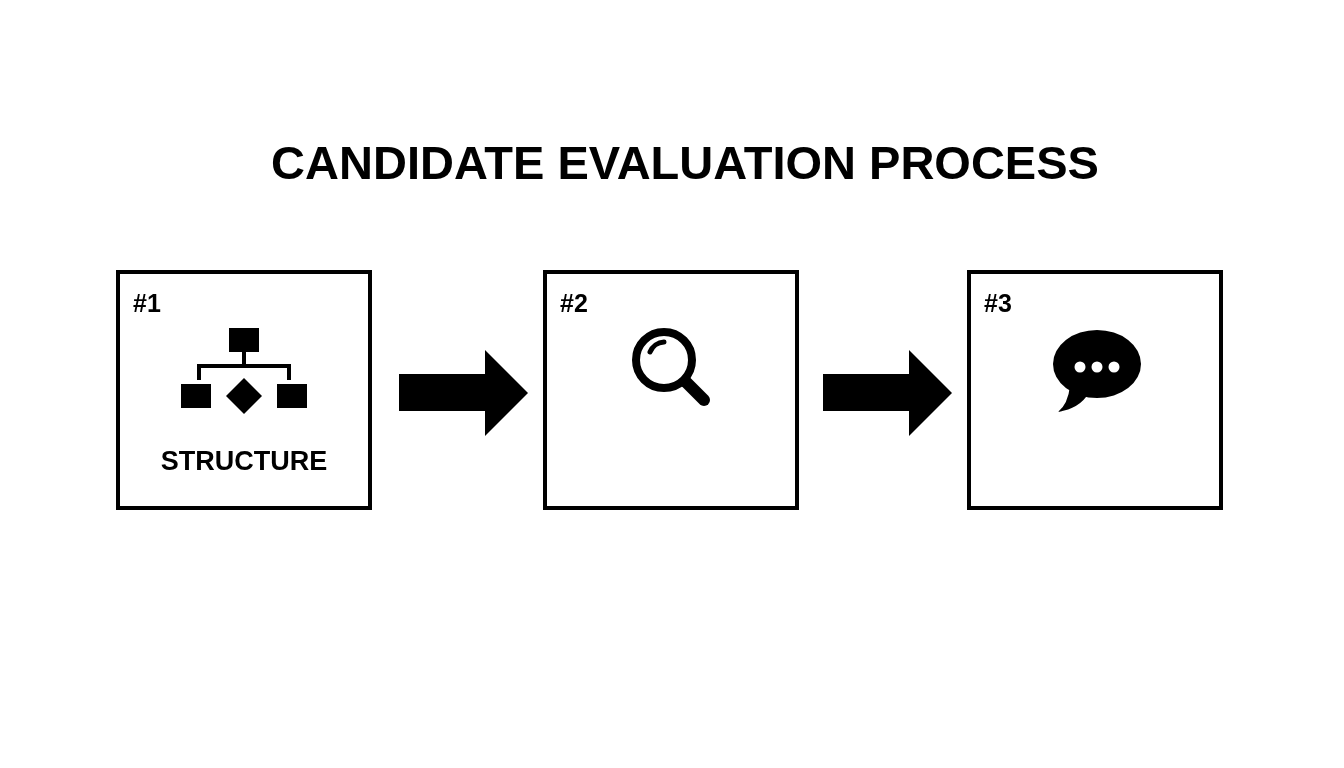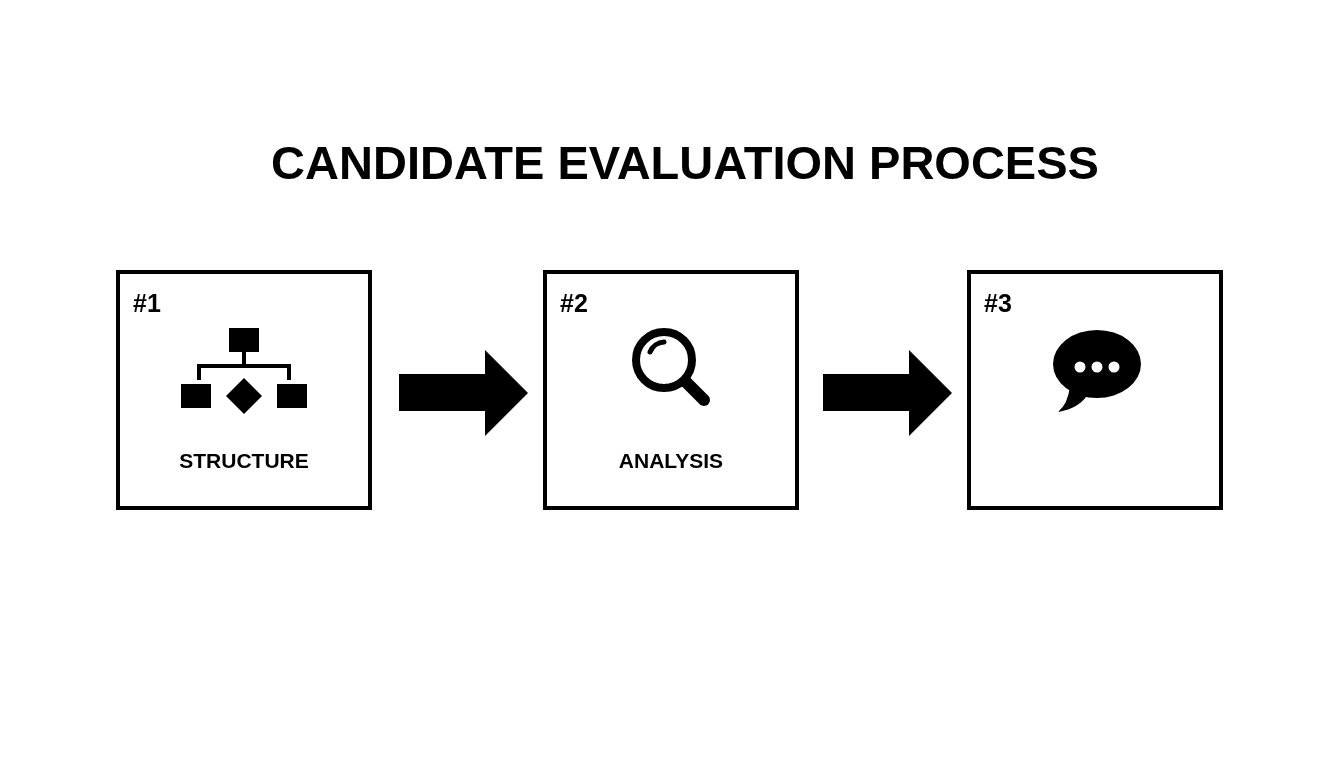--- a/index.html
+++ b/index.html
@@ -4,21 +4,21 @@
 <style>
   html, body { margin:0; padding:0; }
   body { width:1344px; height:768px; background:#ffffff; position:relative; overflow:hidden;
          font-family:"Liberation Sans", sans-serif; color:#000; }
   .title { position:absolute; left:13px; width:1344px; top:136px; text-align:center;
            font-weight:bold; font-size:47px; letter-spacing:0px; line-height:54px; }
   .step { position:absolute; top:270px; width:256px; height:240px; border:4px solid #000; box-sizing:border-box; background:#fff; }
   .num { position:absolute; left:13px; top:14px; font-weight:bold; font-size:25px; line-height:30px; }
   .icon { position:absolute; left:0; width:100%; top:48px; height:100px; }
   .icon svg { display:block; margin:0 auto; }
-  .label { position:absolute; left:0; width:100%; top:174px; text-align:center; font-weight:bold; font-size:21px; line-height:26px; }
+  .label { position:absolute; left:0; width:100%; top:174px; text-align:center; font-weight:bold; font-size:27px; line-height:26px; }
   .arrow { position:absolute; top:350px; width:130px; height:86px; }
 </style>
 </head>
 <body>
 
 <div class="title">CANDIDATE EVALUATION PROCESS</div>
 
 <div class="step" style="left:116px;">
   <div class="num">#1</div>
   <div class="icon">
@@ -44,21 +44,20 @@
 
 <div class="step" style="left:543px;">
   <div class="num">#2</div>
   <div class="icon">
     <svg width="130" height="100" viewBox="0 0 130 100">
       <circle cx="58" cy="38" r="28" fill="none" stroke="#000" stroke-width="8"></circle>
       <path d="M44,30 A16,16 0 0 1 58,20" fill="none" stroke="#000" stroke-width="5" stroke-linecap="round"></path>
       <line x1="80" y1="60" x2="98" y2="78" stroke="#000" stroke-width="12" stroke-linecap="round"></line>
     </svg>
   </div>
-  <div class="label">ANALYSIS</div>
 </div>
 
 <div class="arrow" style="left:823px;">
   <svg width="130" height="86" viewBox="0 0 130 86">
     <polygon points="0,24 86,24 86,0 129,43 86,86 86,61 0,61" fill="#000"></polygon>
   </svg>
 </div>
 
 <div class="step" style="left:967px;">
   <div class="num">#3</div>

